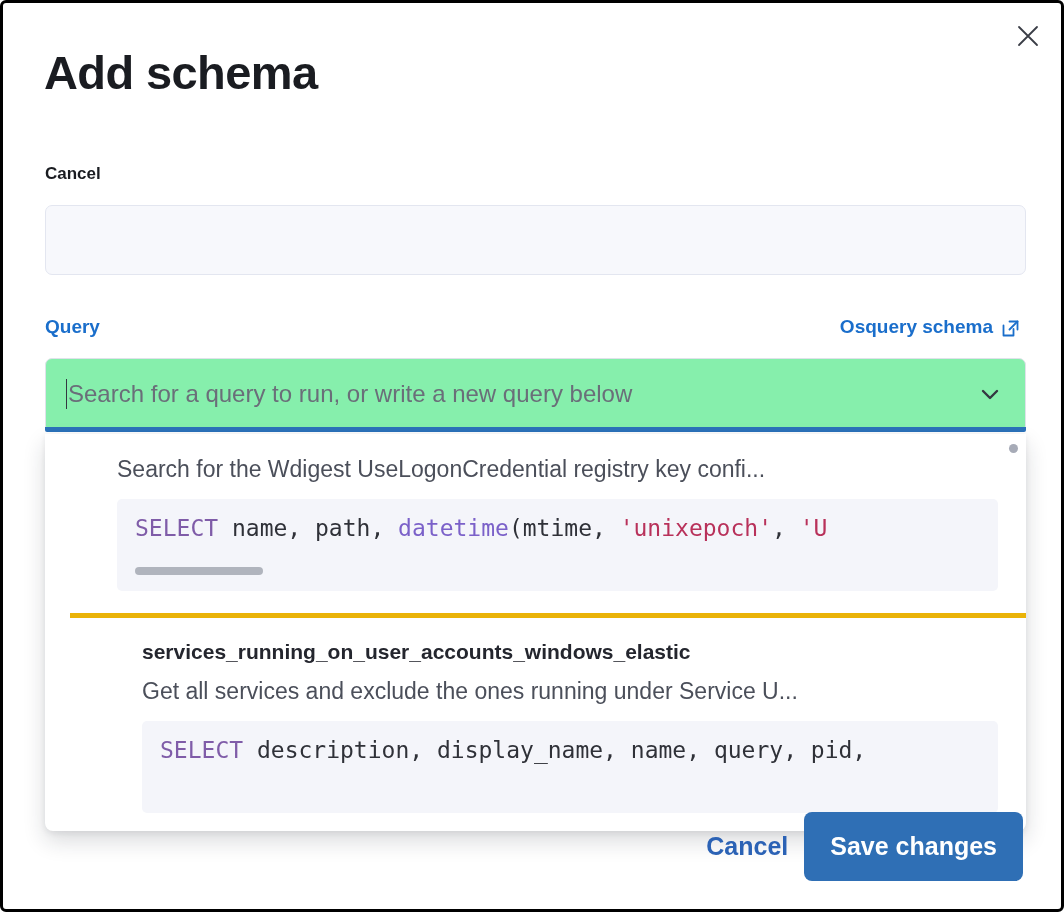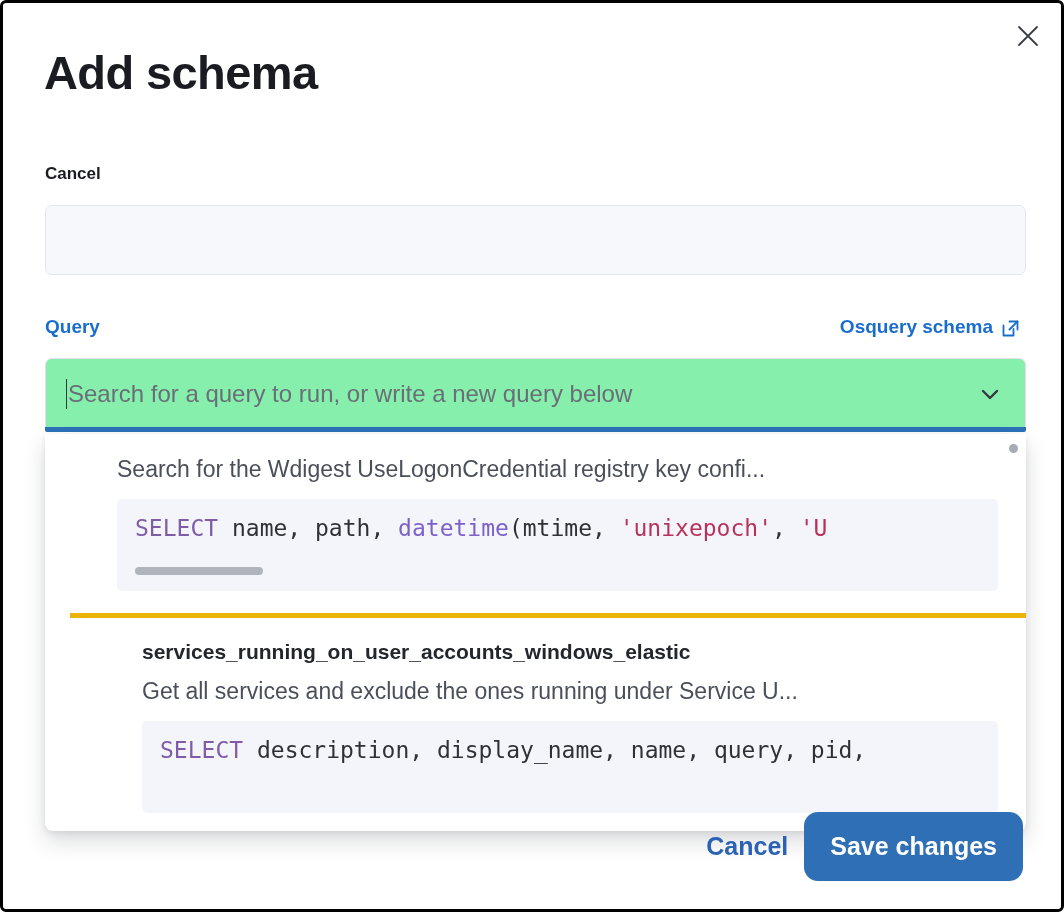--- a/index.html
+++ b/index.html
@@ -251,21 +251,21 @@
     font-family: "Liberation Sans", sans-serif;
     cursor: pointer;
     padding: 8px 4px;
   }
   .btn-save {
     font-size: 25px;
     font-weight: 700;
     color: #ffffff;
     background: #2f6fb5;
     border: none;
-    border-radius: 14px;
+    border-radius: 8px;
     font-family: "Liberation Sans", sans-serif;
     padding: 20px 26px;
     cursor: pointer;
   }
 </style>
 </head>
 <body>
 
 <div id="frame">
 

